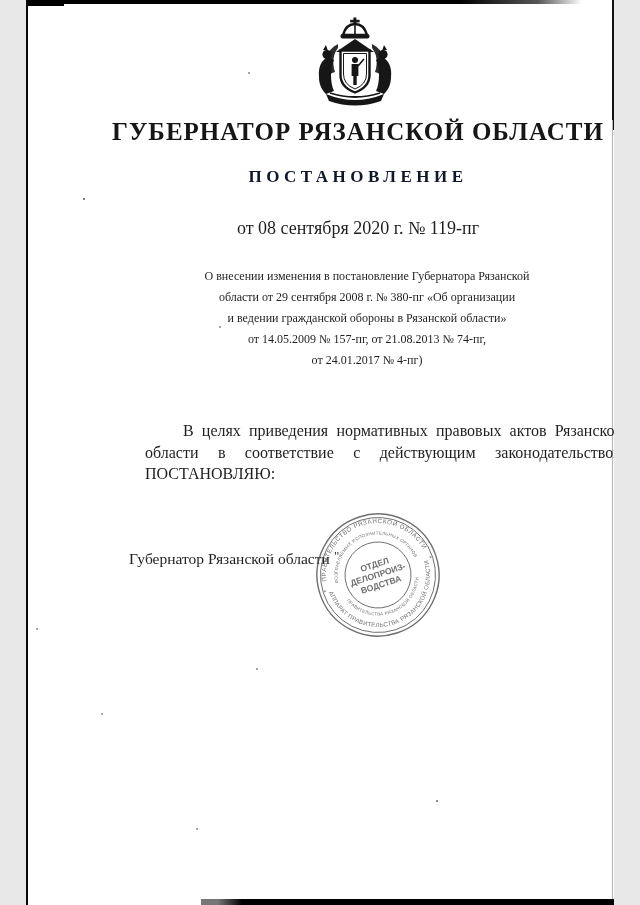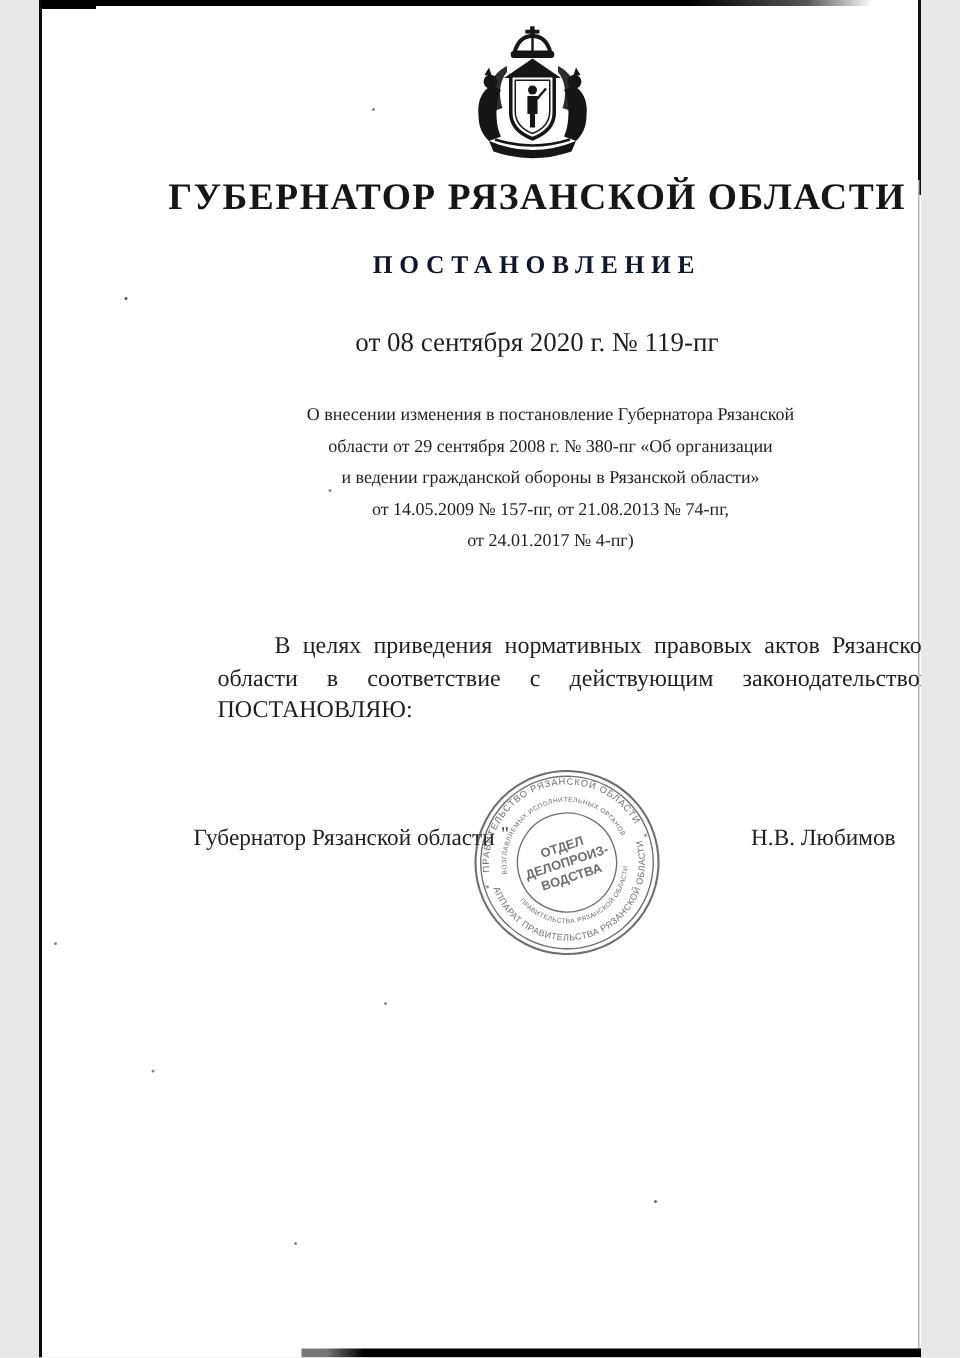--- a/index.html
+++ b/index.html
@@ -110,21 +110,20 @@
     <div>от 14.05.2009 № 157-пг, от 21.08.2013 № 74-пг,</div>
     <div>от 24.01.2017 № 4-пг)</div>
   </div>
 
   <div class="body-text">
     <p>В целях приведения нормативных правовых актов Рязанской области в соответствие с действующим законодательством ПОСТАНОВЛЯЮ:</p>
   </div>
 
   <div class="sig-row">
     <span>Губернатор Рязанской области</span>
-    <span class="sig-name">Н.В. Любимов</span>
   </div>
   <span class="sig-artifact">"</span>
 
   <svg class="stamp" viewBox="0 0 140 140" aria-hidden="true">
     <g transform="rotate(-18 70 70)">
       <circle cx="70" cy="70" r="61" fill="none" stroke="#4a4a4a" stroke-width="1.4"></circle>
       <circle cx="70" cy="70" r="57.5" fill="none" stroke="#4a4a4a" stroke-width="0.9"></circle>
       <circle cx="70" cy="70" r="33" fill="none" stroke="#4a4a4a" stroke-width="0.9"></circle>
       <defs>
         <path id="arcTopOuter" d="M 18,70 A 52,52 0 1 1 122,70"></path>

